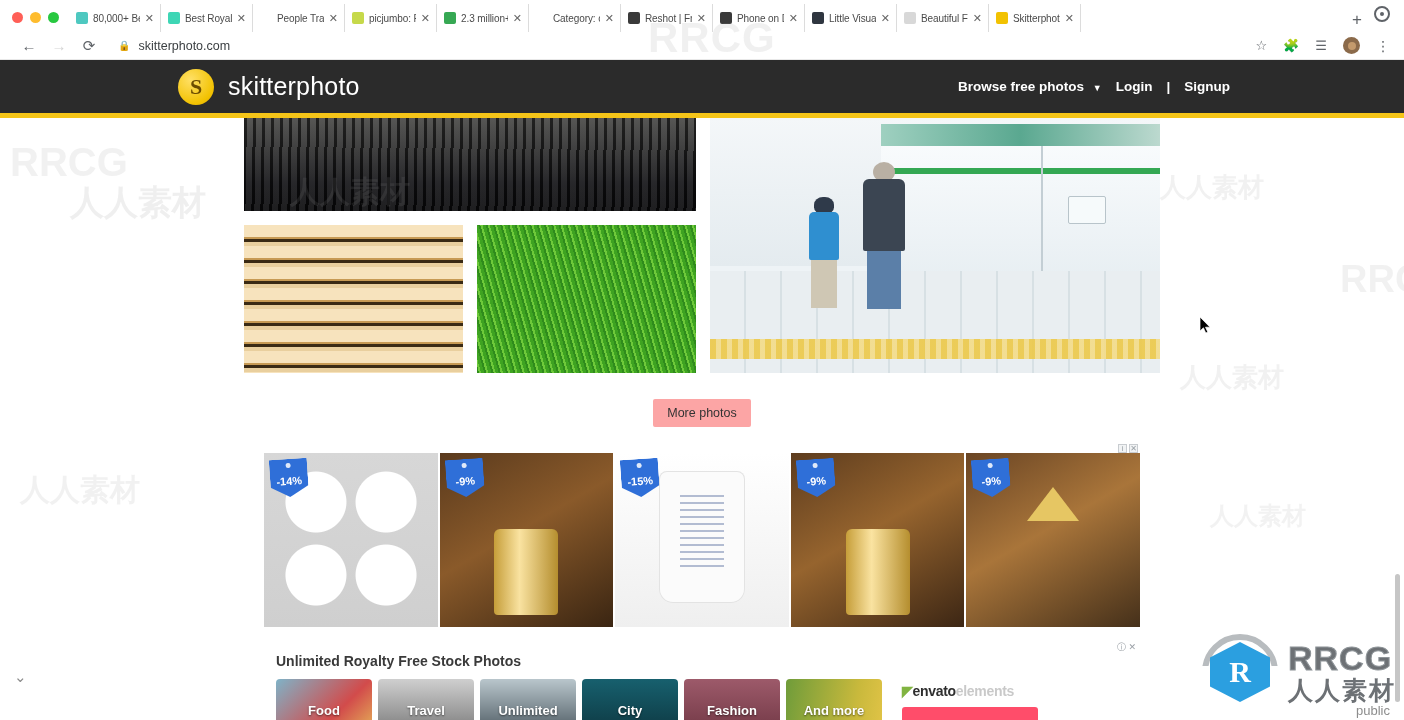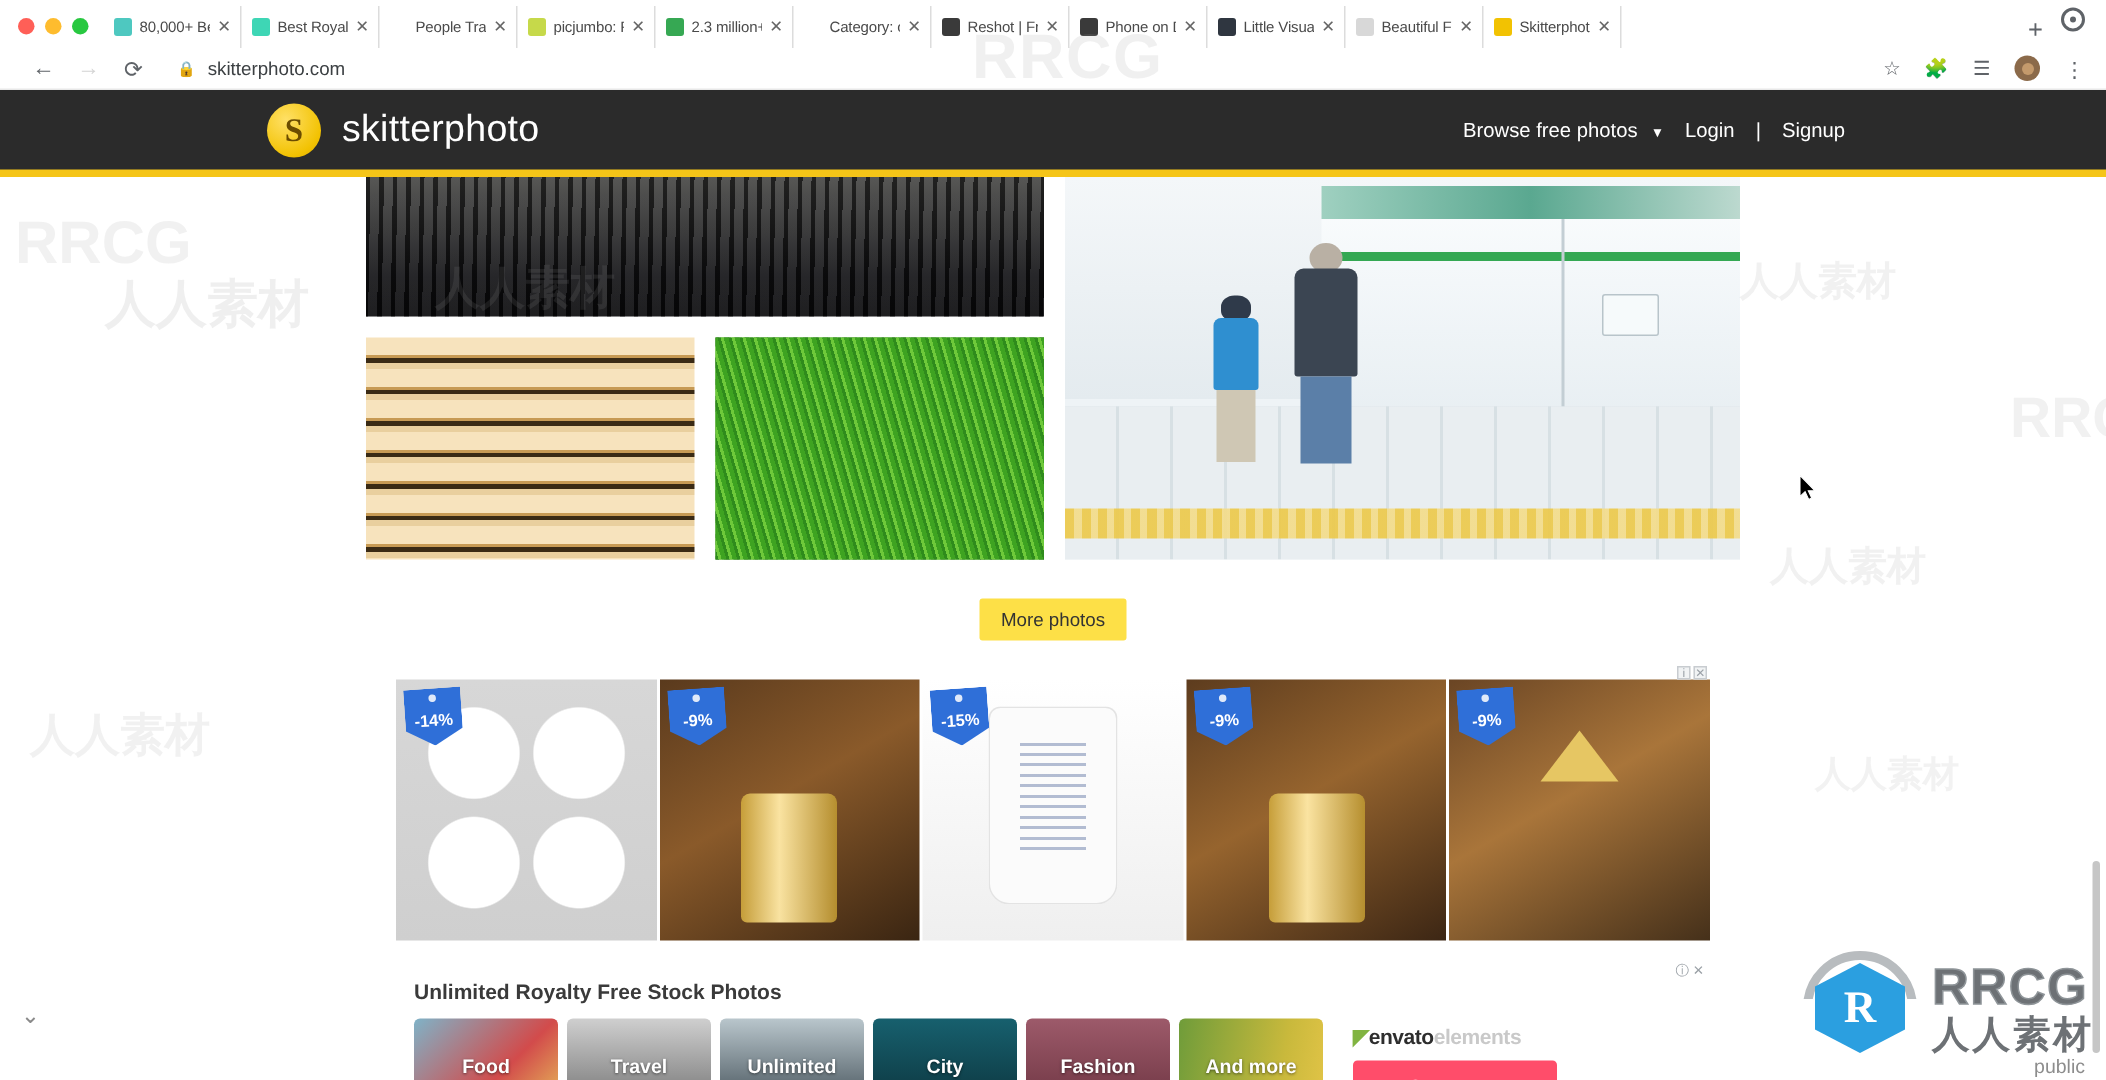--- a/index.html
+++ b/index.html
@@ -64,21 +64,21 @@
   .brand { display:flex; align-items:center; gap:14px; }
   .logo-coin {
     width:36px;height:36px;border-radius:50%;
     background:radial-gradient(circle at 35% 30%, #ffe066, #f2c202 70%, #d9a900);
     display:flex;align-items:center;justify-content:center;
     font-family:"Liberation Serif", serif; font-size:22px; font-weight:700; color:#6b4c00;
   }
   .brand-name { color:#fff; font-size:25px; letter-spacing:.2px; font-weight:400; }
   .tagline { color:#e6e6e6; font-size:13.5px; margin-left:106px; }
   .site-nav { margin-left:auto; display:flex; align-items:flex-end; gap:14px;
-              padding-right:174px; color:#fff; font-size:13.5px; font-weight:normal;}
+              padding-right:174px; color:#fff; font-size:13.5px; font-weight:bold;}
   .site-nav .caret { font-size:9px; margin-left:5px; }
   .navsep { color:#fff; }
 
   .content { padding:0; position:relative; }
 
   
   .grid-wrap { width:916px; margin:0 auto; padding-top:0px; }
   .grid { display:flex; gap:14px; }
   .colA { width:452px; display:flex; flex-direction:column; gap:14px; }
   .rowA { display:flex; gap:14px; }
@@ -118,21 +118,21 @@
   .st-p1 .hd { width:20px;height:17px;border-radius:45% 45% 40% 40%;background:#2f3a4a;margin:0 auto; }
   .st-p1 .bd { width:30px;height:48px;background:#2f8fd0;border-radius:5px 5px 2px 2px;margin-top:-2px;}
   .st-p1 .lg { width:26px;height:48px;background:#cfc7b4;margin:0 auto; }
   .st-p2 { position:absolute; left:34%; bottom:24%; width:42px; height:150px; }
   .st-p2 .hd { width:22px;height:20px;border-radius:50%;background:#b9b0a4;margin:0 auto; }
   .st-p2 .bd { width:42px;height:72px;background:#3b4552;border-radius:6px 6px 2px 2px;margin-top:-3px;}
   .st-p2 .lg { width:34px;height:58px;background:#5b7fa8;margin:0 auto; }
 
   .more-row { text-align:center; margin-top:26px; }
   .more-btn {
-    display:inline-block; background:#fde047; color:#333; font-size:12.5px;
+    display:inline-block; background:#fca5a5; color:#333; font-size:12.5px;
     padding:7px 14px; border:none; border-radius:2px; cursor:pointer;
   }
 
   
   .prod-ad { width:876px; margin:26px auto 0; display:flex; gap:2px; position:relative; }
   .prod { width:174px; height:174px; position:relative; overflow:hidden; }
   .prod.p0{ background:linear-gradient(#d7d7d7,#cfcfcf); }
   .prod.p1{ background:linear-gradient(150deg,#5a3a1d,#8a5a2a 45%,#3a2512); }
   .prod.p2{ background:linear-gradient(#ffffff,#efefef); }
   .prod.p3{ background:linear-gradient(150deg,#5d3c1e,#96642e 45%,#3c2614); }

